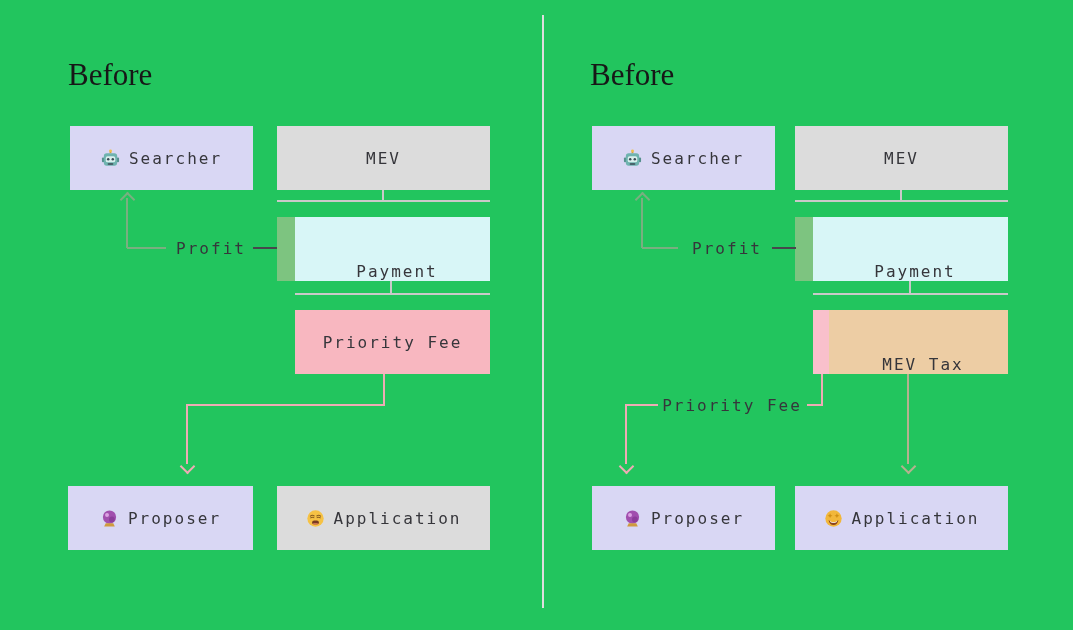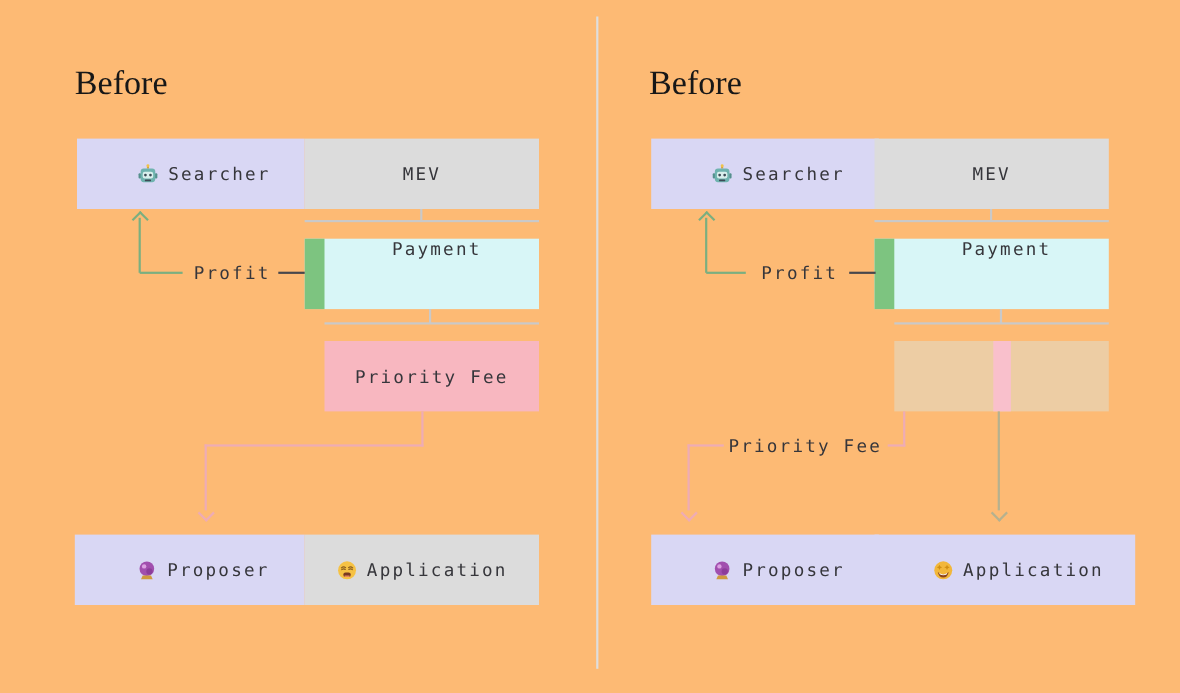--- a/index.html
+++ b/index.html
@@ -4,29 +4,29 @@
 <style>
   :root{
     --box_lavender:#d9d7f4; --box_gray:#dcdcdc; --box_cyan:#d8f6f7;
     --strip_green:#7dc480; --box_pink:#f8b7c0; --strip_pink:#f9c0cc;
     --box_tan:#edcda4; --arrow_green:#7aaf80; --arrow_pink:#eeacb5;
     --arrow_olive:#b5b18f; --line_gray:#c9c9c9; --dash_dark:#47474c;
     --text_dark:#36363b; --title_dark:#171717; --divider:#dedede;
   }
   html,body{margin:0;padding:0;}
   body{background:#fff;font-family:"DejaVu Sans Mono","Liberation Mono",monospace;}
-  #stage{position:relative;width:1073px;height:630px;background:#fdba74;overflow:hidden;}
+  #stage{position:relative;width:1073px;height:630px;background:#22c55e;overflow:hidden;}
   .title{position:absolute;font-family:"Liberation Serif","DejaVu Serif",serif;
          font-size:31px;color:var(--title_dark);line-height:38px;}
   .box{position:absolute;height:64px;display:flex;align-items:center;justify-content:center;
        gap:9px;font-size:16px;letter-spacing:2px;color:var(--text_dark);}
   .box .lbl{white-space:nowrap;}
-  .lav{background:var(--box_lavender);padding-left:24px;}
+  .lav{background:var(--box_lavender);}
   .gry{background:var(--box_gray);}
-  .split{display:flex;align-items:flex-start;padding:0;}
+  .split{display:flex;align-items:flex-end;padding:0;}
   .split .strip{height:100%;}
   .split .body{flex:1;display:flex;align-items:center;justify-content:center;
                font-size:16px;letter-spacing:2px;color:var(--text_dark);}
   .hline,.vline{position:absolute;}
   .hline{height:2px;}
   .vline{width:2px;}
   .c-gray{background:var(--line_gray);}
   .c-green{background:var(--arrow_green);}
   .c-pink{background:var(--arrow_pink);}
   .c-olive{background:var(--arrow_olive);}
@@ -163,20 +163,21 @@
   <div class="vline c-green" style="left:641px;top:198px;height:50px;"></div>
   <div class="hline c-green" style="left:642px;top:247px;width:36px;"></div>
   <div class="flabel" style="left:681px;top:239px;width:92px;">Profit</div>
   <div class="hline c-dark" style="left:772px;top:247px;width:24px;"></div>
 
   <div class="vline c-gray" style="left:909px;top:281px;height:13px;"></div>
   <div class="hline c-gray" style="left:813px;top:293px;width:195px;"></div>
 
   <div class="box split" style="left:813px;top:310px;width:195px;background:var(--box_tan);">
     <div class="strip" style="width:16px;background:var(--strip_pink);"></div>
+    <div class="body">MEV Tax</div>
   </div>
 
   <div class="vline c-pink" style="left:821px;top:374px;height:32px;"></div>
   <div class="hline c-pink" style="left:807px;top:404px;width:16px;"></div>
   <div class="flabel" style="left:660px;top:396px;width:144px;">Priority Fee</div>
   <div class="hline c-pink" style="left:625px;top:404px;width:33px;"></div>
   <div class="vline c-pink" style="left:625px;top:404px;height:60px;"></div>
   <div class="chev chev-down b-pink" style="left:621px;top:461px;"></div>
 
   <div class="vline c-olive" style="left:907px;top:374px;height:90px;"></div>

